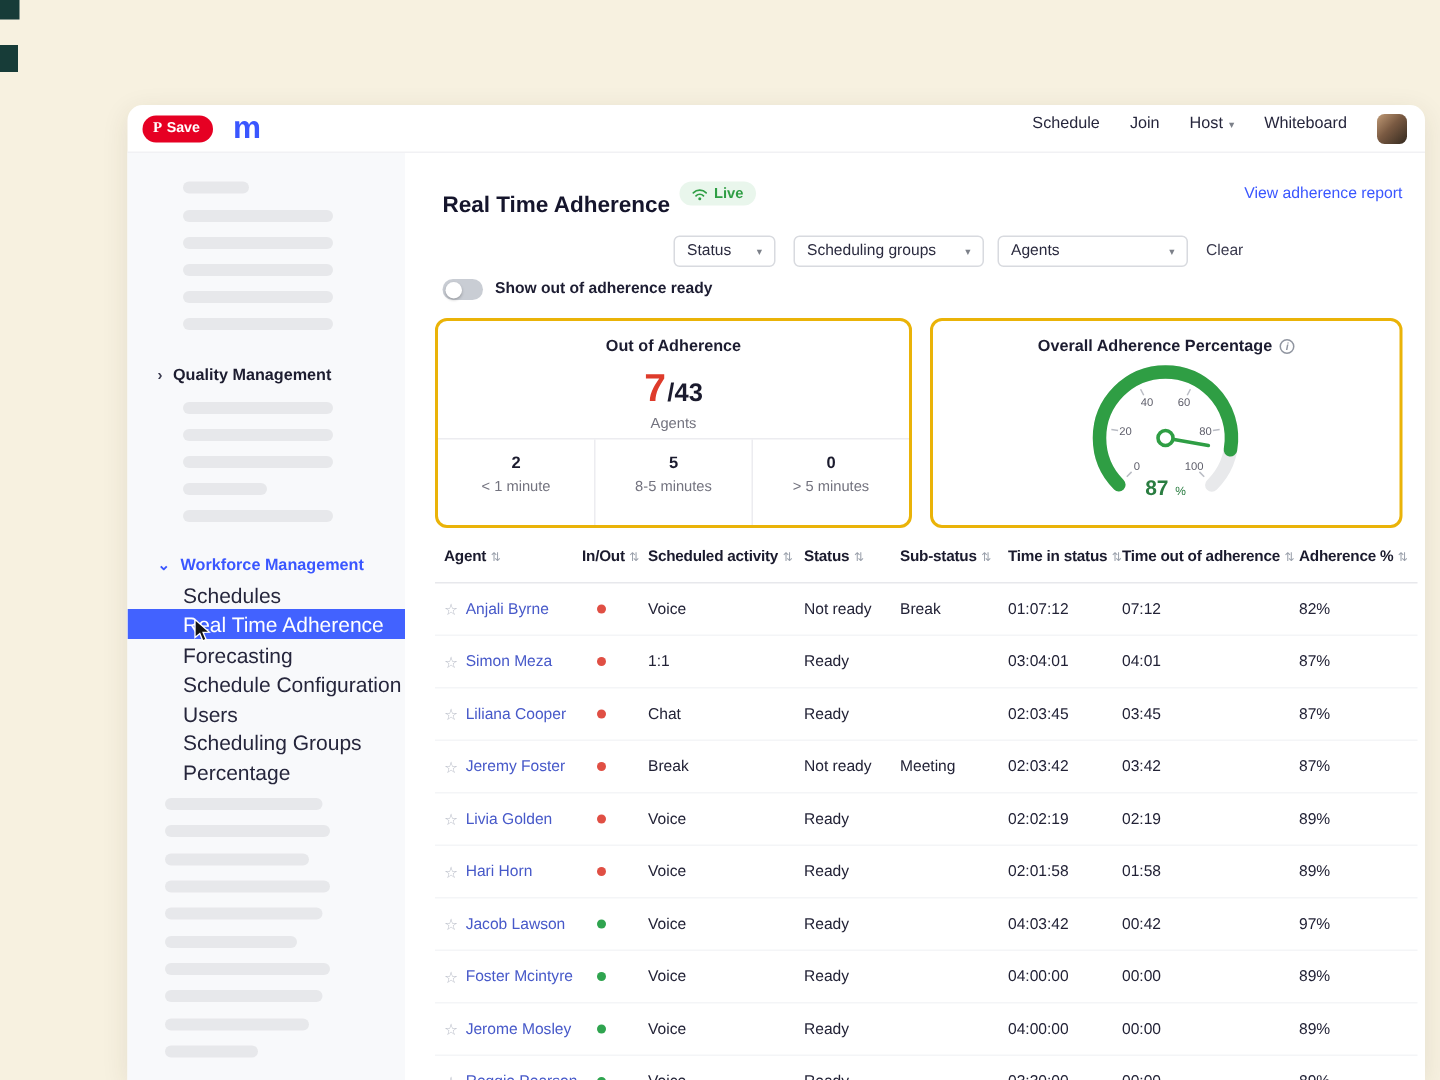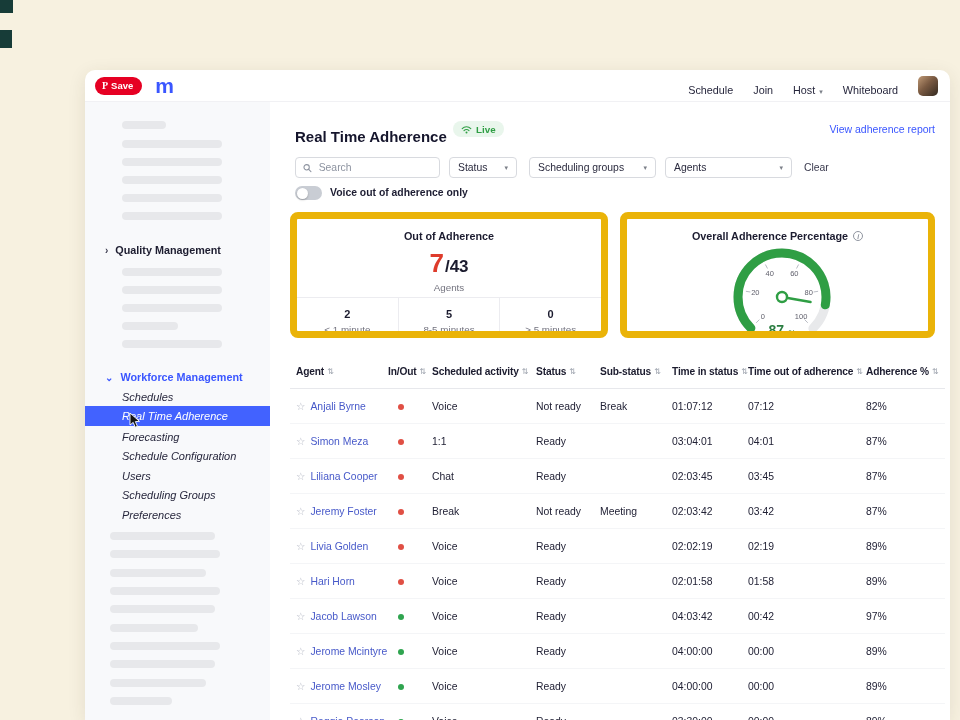--- a/index.html
+++ b/index.html
@@ -14,32 +14,32 @@
 
   
   .topnav{position:absolute;left:0;top:0;right:0;height:32px;display:flex;align-items:center;
           padding:0 12px 0 10px;box-sizing:border-box;border-bottom:1px solid #f1f1f4;}
   .save-btn{display:inline-flex;align-items:center;gap:3px;background:#e60023;color:#fff;height:18px;
             border-radius:9px;padding:0 9px 0 7px;font-size:9.5px;font-weight:700;}
   .p-glyph{font-size:10px;font-weight:700;font-family:"Liberation Serif",serif;}
   .logo{font-size:21px;font-weight:800;color:#3a56ff;margin-left:13px;line-height:18px;}
   .nav-left{display:flex;gap:26px;margin-left:22px;}
   .nav-item{font-size:10.8px;font-weight:500;color:#26263c;white-space:nowrap;}
-  .nav-right{display:flex;gap:20px;margin-left:auto;align-items:flex-end;}
+  .nav-right{display:flex;gap:20px;margin-left:auto;align-items:flex-start;}
   .caret{font-size:7px;color:#7c8089;margin-left:4px;}
   .avatar{width:20px;height:20px;border-radius:5px;
           background:linear-gradient(135deg,#c09a76 0%,#7a5a42 45%,#33291f 100%);}
 
   
   .sidebar{position:absolute;left:0;top:32px;width:185px;bottom:0;background:#f8f9fb;overflow:hidden;}
   .sk{position:absolute;height:8px;border-radius:4px;background:#e7e8eb;}
   .side-head{position:absolute;font-size:10.8px;font-weight:700;color:#1d1d30;display:flex;gap:7px;align-items:center;}
   .side-head .chev{font-size:10px;color:#3c3c50;}
   .side-head.blue, .side-head.blue .chev{color:#3a56ff;}
-  .side-sub{position:absolute;left:37px;height:20px;line-height:20px;font-size:11px;font-weight:500;color:#26263c;white-space:nowrap;font-style:italic;}
+  .side-sub{position:absolute;left:37px;height:20px;line-height:20px;font-size:14px;font-weight:500;color:#26263c;white-space:nowrap;}
   .selected-row{position:absolute;left:0;right:0;height:20px;background:#4262ff;}
   .selected-row .side-sub{position:absolute;left:37px;top:0;color:#fff;}
   .cursor-svg{position:absolute;left:44px;top:7px;}
 
   
   .content{position:absolute;left:185px;top:32px;right:0;bottom:0;background:#fff;overflow:hidden;}
   .page-title{position:absolute;left:25px;top:16px;font-size:15px;font-weight:700;color:#15152c;}
   .live{position:absolute;left:183px;top:19px;height:16px;background:#e9f6ec;border-radius:9px;
         display:inline-flex;align-items:center;gap:4px;padding:0 8px;font-size:9.8px;font-weight:700;color:#2f9e44;}
   .report-link{position:absolute;right:15px;top:21px;font-size:10.5px;font-weight:500;color:#3a56ff;text-align:center;}
@@ -55,21 +55,21 @@
   #dd-status{left:179px;width:68px;}
   #dd-groups{left:259px;width:127px;}
   #dd-agents{left:395px;width:127px;}
   .clear-btn{position:absolute;left:534px;top:60px;font-size:10.4px;color:#3a3a4e;}
 
   .toggle{position:absolute;left:25px;top:84px;width:27px;height:14px;border-radius:8px;background:#c9cdd4;}
   .knob{position:absolute;left:1.5px;top:1.5px;width:11px;height:11px;border-radius:50%;background:#fff;
         box-shadow:0 1px 2px rgba(0,0,0,.25);}
   .toggle-label{position:absolute;left:60px;top:85px;font-size:10.4px;font-weight:600;color:#1d1d32;}
 
-  .card{position:absolute;top:110px;height:126px;background:#fff;border:7px solid #eab308;border-radius:8px;box-sizing:border-box;overflow:hidden;}
+  .card{position:absolute;top:110px;height:140px;background:#fff;border:2px solid #eab308;border-radius:8px;box-sizing:border-box;overflow:hidden;}
   #card-out{left:20px;width:318px;}
   #card-gauge{left:350px;width:315px;}
   .card-title{position:absolute;top:11px;left:0;right:0;text-align:center;font-size:10.8px;font-weight:700;color:#1c1c30;
               display:flex;justify-content:center;align-items:center;gap:5px;}
   .num-row{position:absolute;top:31px;left:0;right:0;display:flex;justify-content:center;align-items:baseline;gap:1px;}
   .big-num{font-size:26px;font-weight:700;color:#de3b2b;line-height:1;}
   .big-total{font-size:17px;font-weight:700;color:#1b1b2e;}
   .co-caption{position:absolute;top:63px;left:0;right:0;text-align:center;font-size:9.8px;color:#73737f;}
   .co-cols{position:absolute;left:0;right:0;top:78px;bottom:0;display:flex;border-top:1px solid #ececf0;}
   .co-col{flex:1;text-align:center;padding-top:10px;}
@@ -135,21 +135,21 @@
       <div class="selected-row" style="top:304px;">
         <span class="side-sub">Real Time Adherence</span>
         <svg class="cursor-svg" width="12" height="16" viewBox="0 0 12 16">
           <path d="M1 0 L1 12 L4.2 9.4 L6.2 14.2 L8.4 13.3 L6.4 8.6 L10.5 8.4 Z" fill="#141414" stroke="#ffffff" stroke-width="0.9"></path>
         </svg>
       </div>
       <div class="side-sub" style="top:325px;">Forecasting</div>
       <div class="side-sub" style="top:344px;">Schedule Configuration</div>
       <div class="side-sub" style="top:364px;">Users</div>
       <div class="side-sub" style="top:383px;">Scheduling Groups</div>
-      <div class="side-sub" style="top:403px;">Preferences</div>
+      <div class="side-sub" style="top:403px;">Percentage</div>
     <div class="sk" style="top: 19px; left: 37px; width: 44px;"></div>
         <div class="sk" style="top: 38px; left: 37px; width: 100px;"></div>
         <div class="sk" style="top: 56px; left: 37px; width: 100px;"></div>
         <div class="sk" style="top: 74px; left: 37px; width: 100px;"></div>
         <div class="sk" style="top: 92px; left: 37px; width: 100px;"></div>
         <div class="sk" style="top: 110px; left: 37px; width: 100px;"></div>
         <div class="sk" style="top: 166px; left: 37px; width: 100px;"></div>
         <div class="sk" style="top: 184px; left: 37px; width: 100px;"></div>
         <div class="sk" style="top: 202px; left: 37px; width: 100px;"></div>
         <div class="sk" style="top: 220px; left: 37px; width: 56px;"></div>
@@ -171,45 +171,38 @@
       <span class="live">
         <svg width="11" height="9" viewBox="0 0 11 9">
           <path d="M1.2 3.6 A 6 6 0 0 1 9.8 3.6" fill="none" stroke="#2f9e44" stroke-width="1.1" stroke-linecap="round"></path>
           <path d="M3 5.6 A 3.4 3.4 0 0 1 8 5.6" fill="none" stroke="#2f9e44" stroke-width="1.1" stroke-linecap="round"></path>
           <circle cx="5.5" cy="7.5" r="1" fill="#2f9e44"></circle>
         </svg>
         <span>Live</span>
       </span>
       <a class="report-link">View adherence report</a>
 
-      <div class="search-box">
-        <svg width="10" height="10" viewBox="0 0 10 10">
-          <circle cx="4.2" cy="4.2" r="3.1" fill="none" stroke="#8d93a0" stroke-width="1.2"></circle>
-          <line x1="6.6" y1="6.6" x2="9.2" y2="9.2" stroke="#8d93a0" stroke-width="1.2" stroke-linecap="round"></line>
-        </svg>
-        <input placeholder="Search" style="">
-      </div>
       <div class="dropdown" id="dd-status">
         <span>Status</span>
         <span class="caret">▾</span>
       </div>
       <div class="dropdown" id="dd-groups">
         <span>Scheduling groups</span>
         <span class="caret">▾</span>
       </div>
       <div class="dropdown" id="dd-agents">
         <span>Agents</span>
         <span class="caret">▾</span>
       </div>
       <span class="clear-btn">Clear</span>
 
       <div class="toggle">
         <span class="knob"></span>
       </div>
-      <span class="toggle-label">Voice out of adherence only</span>
+      <span class="toggle-label">Show out of adherence ready</span>
 
       <section class="card" id="card-out">
         <div class="card-title">Out of Adherence</div>
         <div class="num-row">
           <span class="big-num">7</span>
           <span class="big-total">/43</span>
         </div>
         <div class="co-caption">Agents</div>
         <div class="co-cols">
           <div class="co-col">
@@ -390,21 +383,21 @@
     <div class="cell">Ready</div>
     <div class="cell"></div>
     <div class="cell">04:03:42</div>
     <div class="cell">00:42</div>
     <div class="cell">97%</div>
   </div>
 
   <div class="trow">
     <div class="cell agent">
       <span class="star">☆</span>
-      <span class="agent-link">Jerome Mcintyre</span>
+      <span class="agent-link">Foster Mcintyre</span>
     </div>
     <div class="cell"><span class="dot in"></span></div>
     <div class="cell">Voice</div>
     <div class="cell">Ready</div>
     <div class="cell"></div>
     <div class="cell">04:00:00</div>
     <div class="cell">00:00</div>
     <div class="cell">89%</div>
   </div>
 

